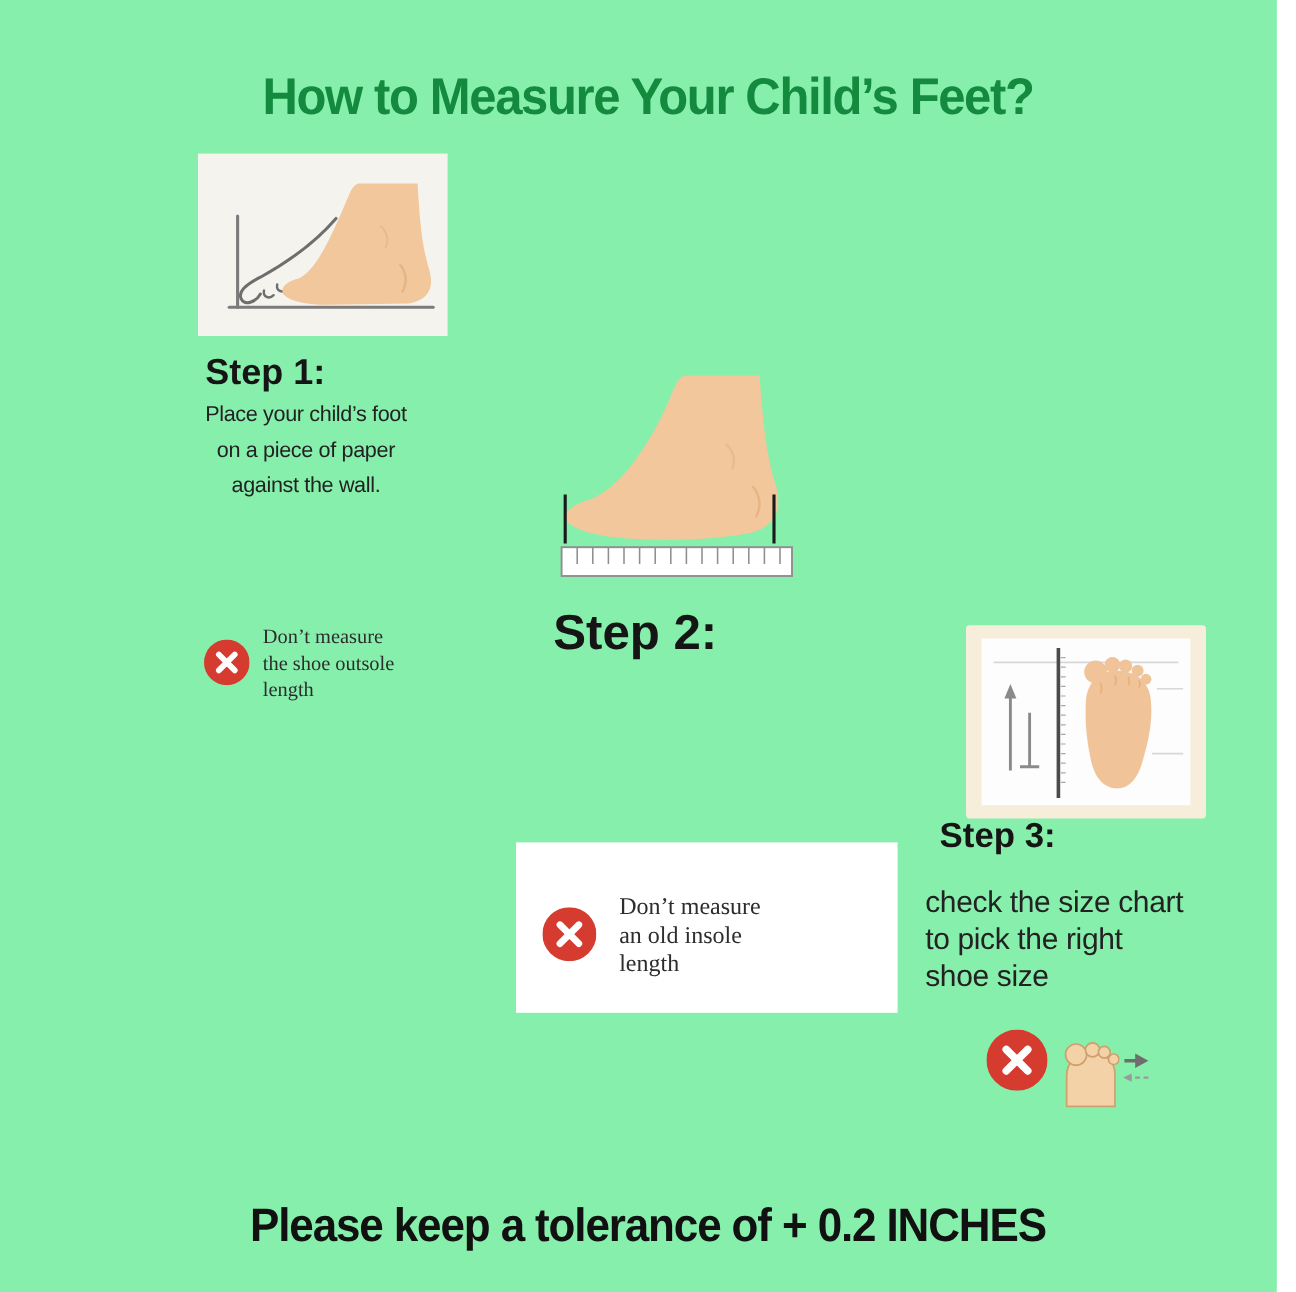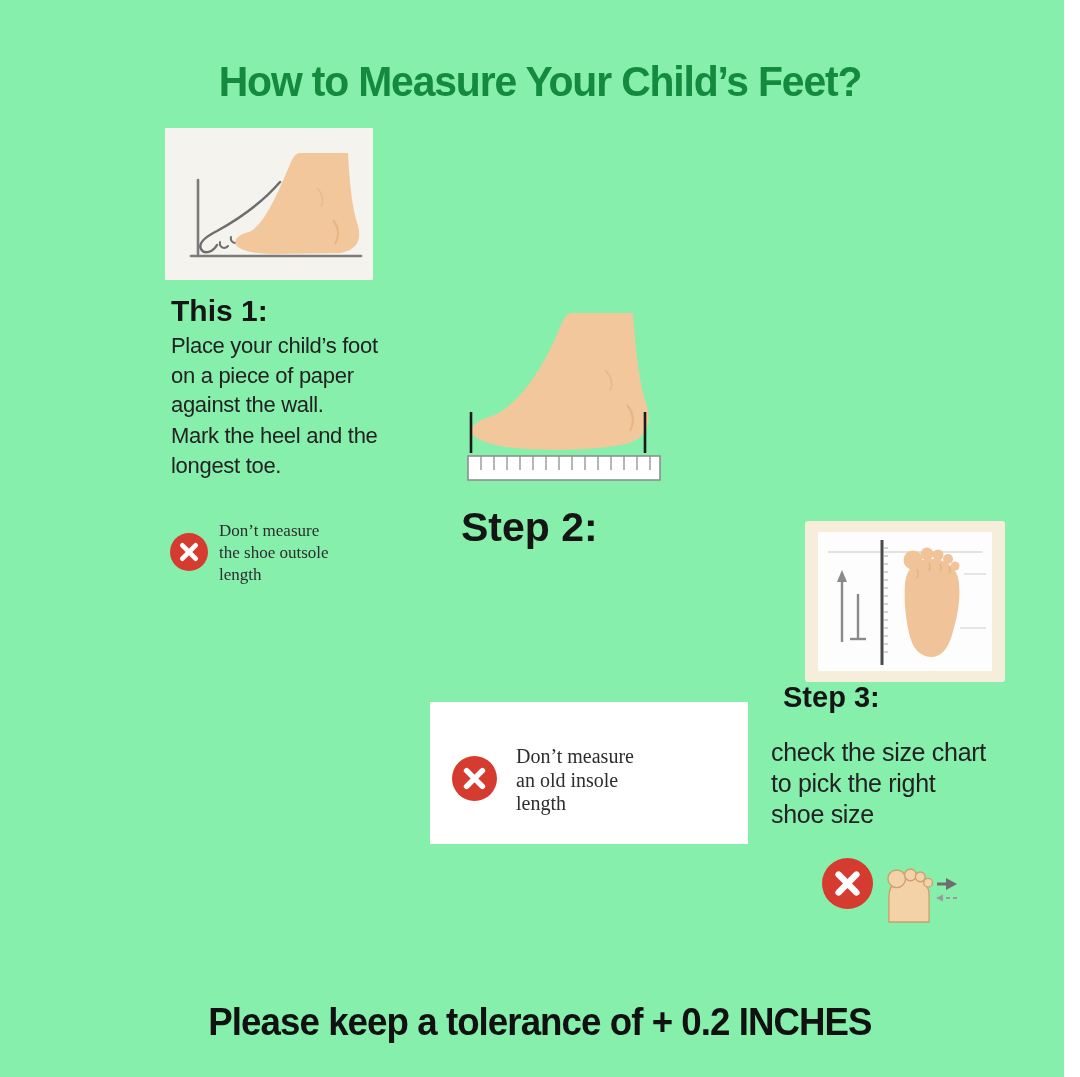--- a/index.html
+++ b/index.html
@@ -10,21 +10,21 @@
   .abs{position:absolute;}
   .title{
     position:absolute;top:28px;left:0;width:1080px;text-align:center;
     font-size:43px;font-weight:700;color:#148a3e;letter-spacing:-1.2px;
     transform:scaleX(0.95);white-space:nowrap;
   }
   .step-heading{font-weight:700;color:#151515;white-space:pre-line;}
   .step-para{color:#222;white-space:pre-line;}
   .s1-illus{left:165px;top:128px;width:208px;height:152px;background:#f4f3ee;}
   .s1-h{left:171px;top:294px;font-size:30px;}
-  .s1-p1{left:171px;top:331px;font-size:22px;line-height:29.5px;letter-spacing:-0.3px;}
+  .s1-p1{left:171px;top:331px;font-size:18px;line-height:29.5px;letter-spacing:-0.3px;text-align:center;}
   .s1-p2{left:171px;top:421px;font-size:22px;line-height:29.5px;letter-spacing:-0.3px;}
   .dont-row{display:flex;align-items:center;font-family:Liberation Serif, serif;}
   .s1-dont{left:170px;top:518px;}
   .s1-dont .cross{width:38px;height:38px;flex:0 0 auto;}
   .s1-dont .dont-text{margin-left:11px;font-size:17px;line-height:22px;color:#2d2d2d;white-space:pre-line;padding-top:2px;}
   .s2-illus{left:455px;top:300px;width:235px;height:183px;}
   .s2-h{left:461px;top:504px;font-size:41px;}
   .s2-p{left:461px;top:543px;font-size:24px;line-height:32.5px;letter-spacing:-0.3px;}
   .s2-card{left:430px;top:702px;width:318px;height:142px;background:#ffffff;}
   .s2-dont{left:22px;top:40px;position:absolute;}
@@ -57,26 +57,24 @@
       <path d="M33,52 V128" stroke="#7b7b7b" stroke-width="2.6" fill="none" stroke-linecap="round"></path>
       <path d="M26,128 H196" stroke="#7b7b7b" stroke-width="2.6" fill="none" stroke-linecap="round"></path>
       <path d="M115,54 C96,76 72,92 52,103 C40,109 33,115 36,121 C39,127 48,124 52,117" fill="none" stroke="#6e6e6e" stroke-width="2.5" stroke-linecap="round"></path>
       <path d="M55,114 c-1,5 4,8 8,4" fill="none" stroke="#6e6e6e" stroke-width="2" stroke-linecap="round"></path>
       <path d="M66,109 c-1,5 4,8 8,4" fill="none" stroke="#6e6e6e" stroke-width="2" stroke-linecap="round"></path>
       <path d="M135,25 L183,25 C185,60 187,78 193,98 C197,113 191,122 176,125 L108,126 C90,126 76,123 71,117 C68,111 75,106 84,104 C100,97 114,62 126,34 C129,27 132,25 135,25 Z" fill="#f2c79c"></path>
       <path d="M168,92 q9,11 2,24" stroke="#e2ad7c" fill="none" stroke-width="2" opacity="0.7"></path>
       <path d="M152,60 q9,9 4,19" stroke="#e2ad7c" fill="none" stroke-width="1.6" opacity="0.5"></path>
     </svg>
   </div>
-  <div class="abs step-heading s1-h">This 1:</div>
+  <div class="abs step-heading s1-h">Step 1:</div>
   <div class="abs step-para s1-p1">Place your child’s foot
 on a piece of paper
 against the wall.</div>
-  <div class="abs step-para s1-p2">Mark the heel and the
-longest toe.</div>
   <div class="abs dont-row s1-dont">
     <svg class="cross" viewBox="0 0 40 40">
       <circle cx="20" cy="20" r="20" fill="#d63b30"></circle>
       <path d="M13,13 L27,27 M27,13 L13,27" stroke="#ffffff" stroke-width="5" stroke-linecap="round"></path>
     </svg>
     <div class="dont-text">Don’t measure
 the shoe outsole
 length</div>
   </div>
 

